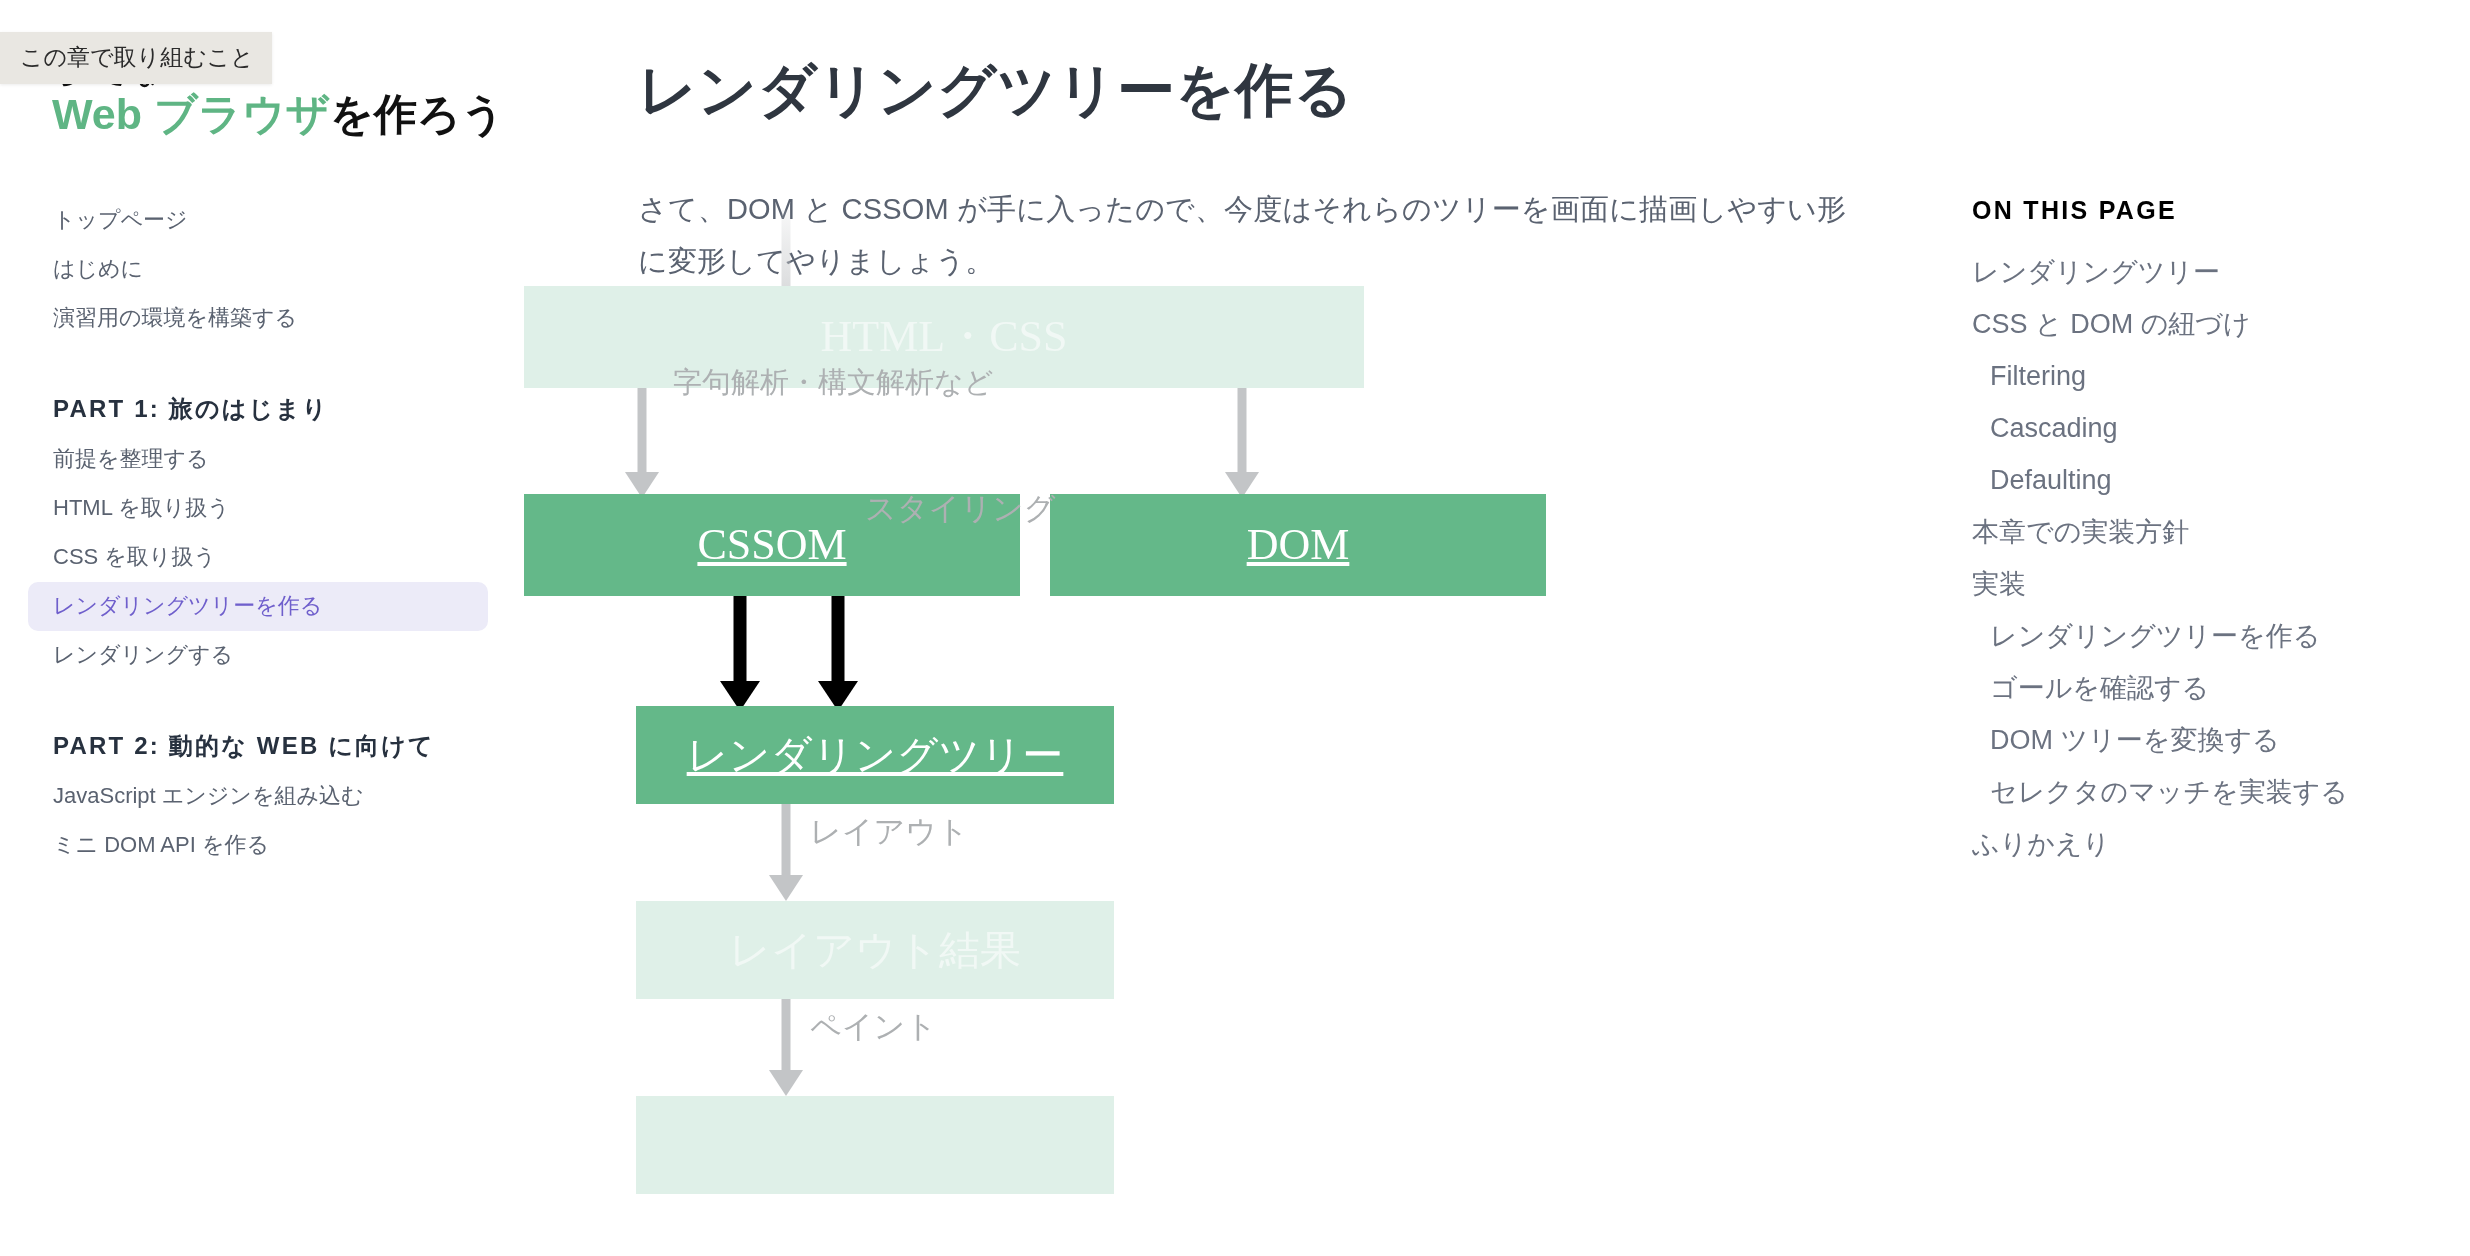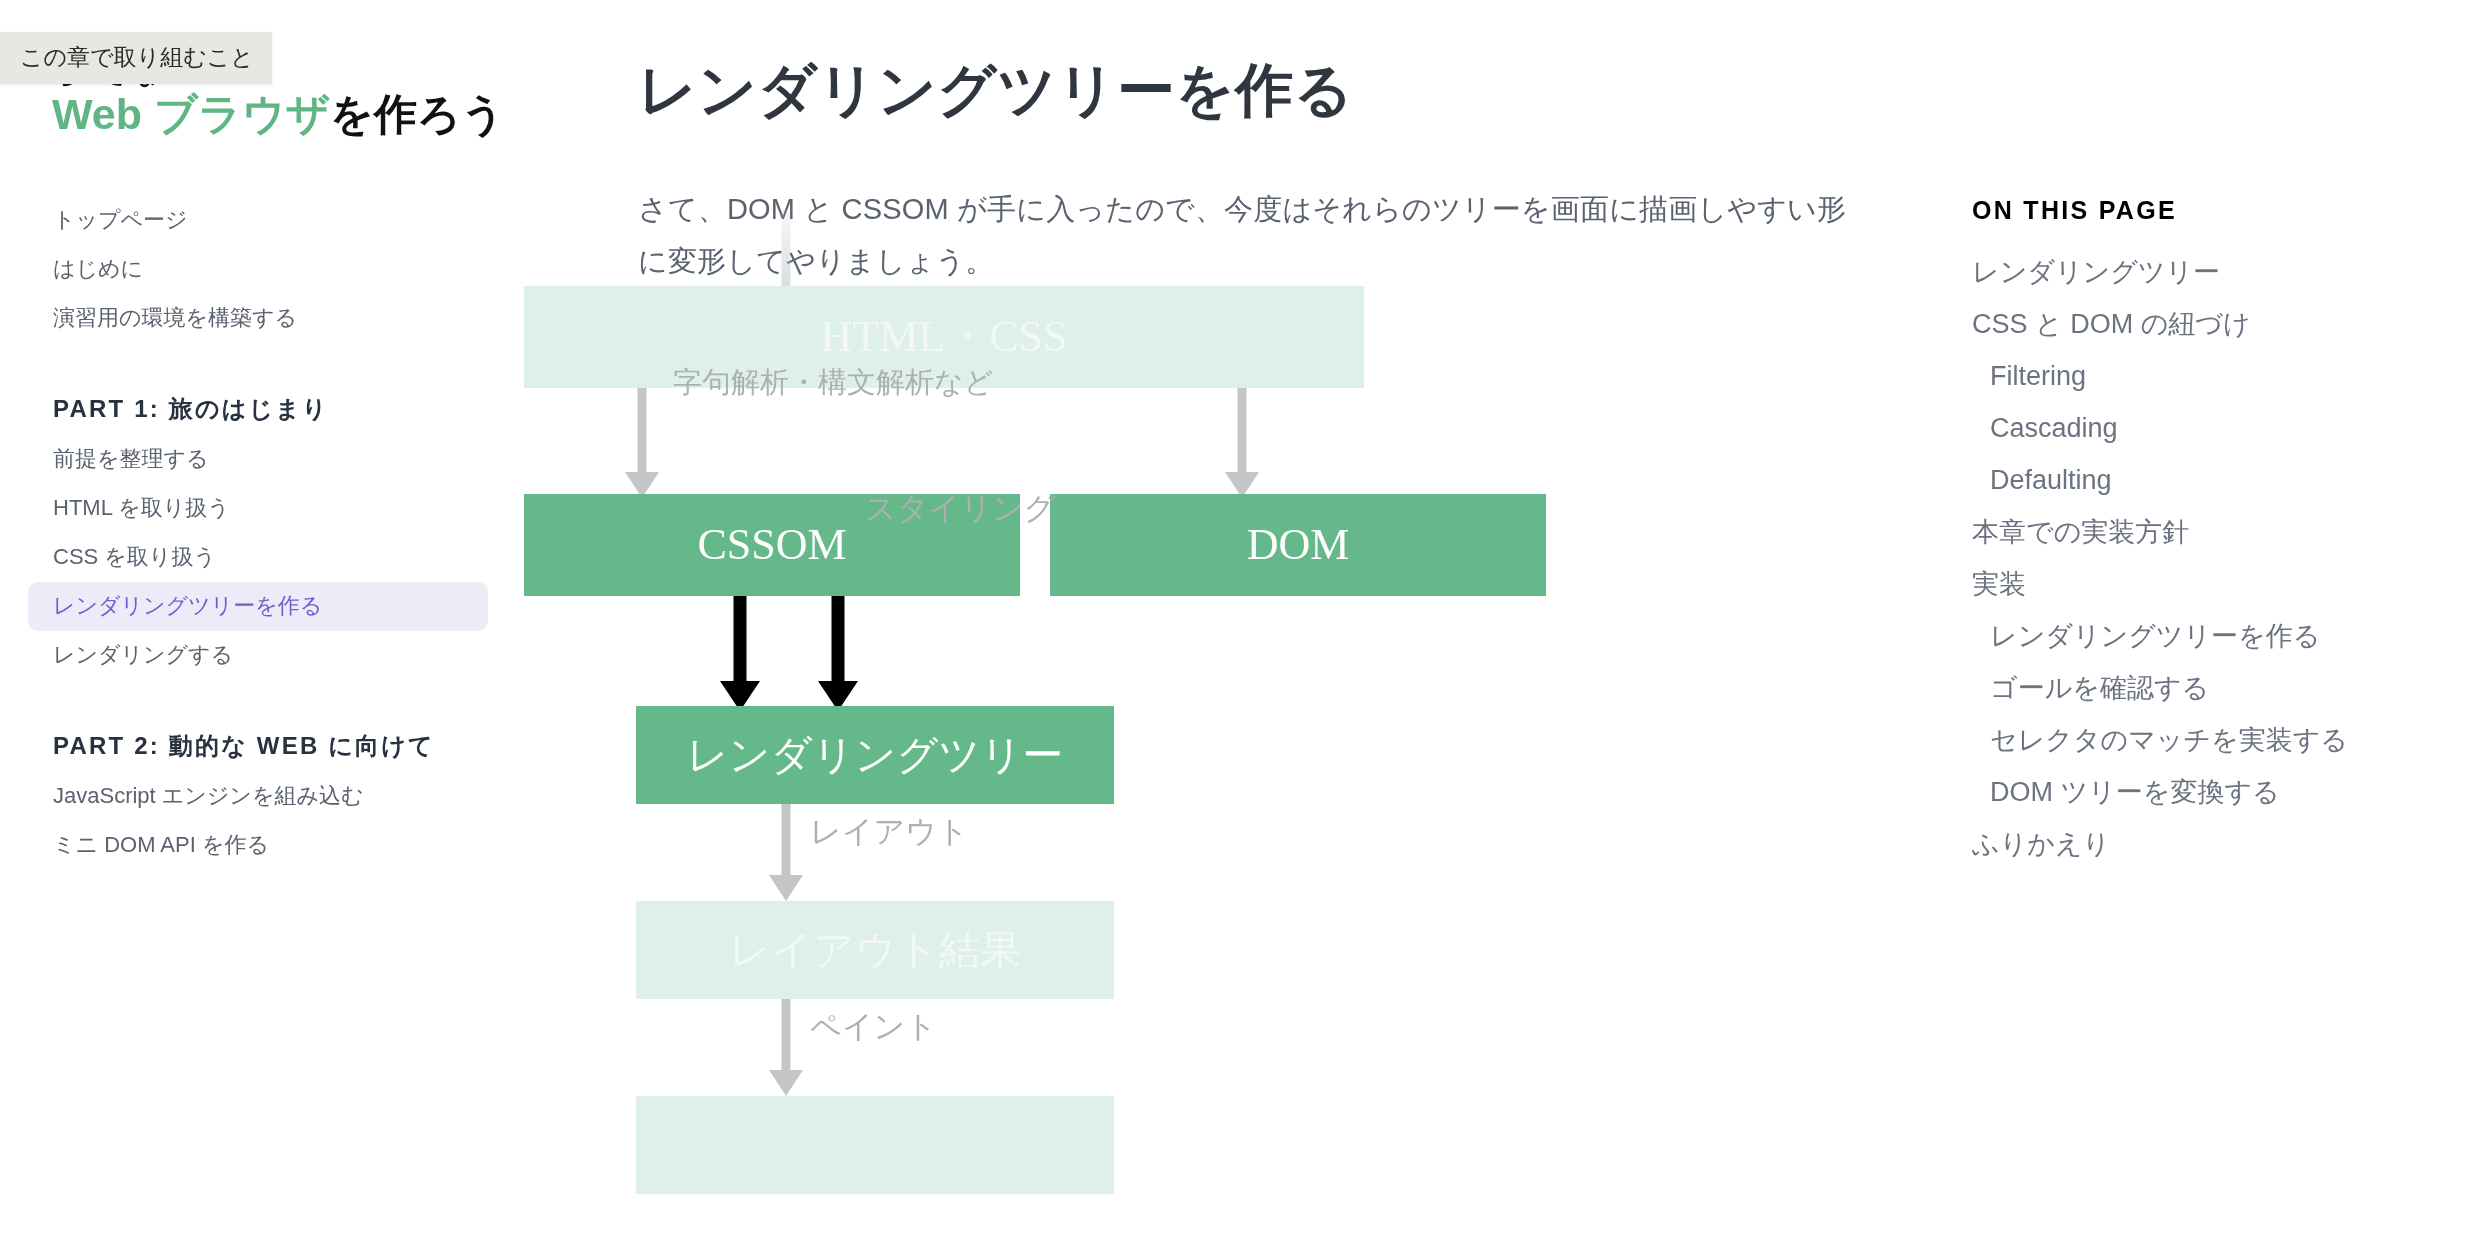--- a/index.html
+++ b/index.html
@@ -131,21 +131,21 @@
     height: 940px;
   }
   .dbox {
     position: absolute;
     box-sizing: border-box;
     display: flex;
     align-items: center;
     justify-content: center;
     color: #ffffff;
   }
-  .dbox.solid { background: #64b889; }
+  .dbox.solid { background: #64b889; text-decoration: underline; }
   .dbox.pale  { background: #dff0e8; }
   .dbox.pale .dlabel { color: rgba(255,255,255,0.55); }
   .dlabel {
     font-size: 44px;
     line-height: 1;
     white-space: nowrap;
   }
   .dlabel.serif { font-family: "Liberation Serif", "DejaVu Serif", serif; }
 
   
@@ -332,18 +332,18 @@
     <div class="toc-title">ON THIS PAGE</div>
     <a class="toc-item">レンダリングツリー</a>
     <a class="toc-item">CSS と DOM の紐づけ</a>
     <a class="toc-item indent">Filtering</a>
     <a class="toc-item indent">Cascading</a>
     <a class="toc-item indent">Defaulting</a>
     <a class="toc-item">本章での実装方針</a>
     <a class="toc-item">実装</a>
     <a class="toc-item indent">レンダリングツリーを作る</a>
     <a class="toc-item indent">ゴールを確認する</a>
+    <a class="toc-item indent">DOM ツリーを変換する</a>
     <a class="toc-item indent">セレクタのマッチを実装する</a>
-    <a class="toc-item indent">DOM ツリーを変換する</a>
     <a class="toc-item">ふりかえり</a>
   </aside>
 
 </div>
 
 </body></html>

